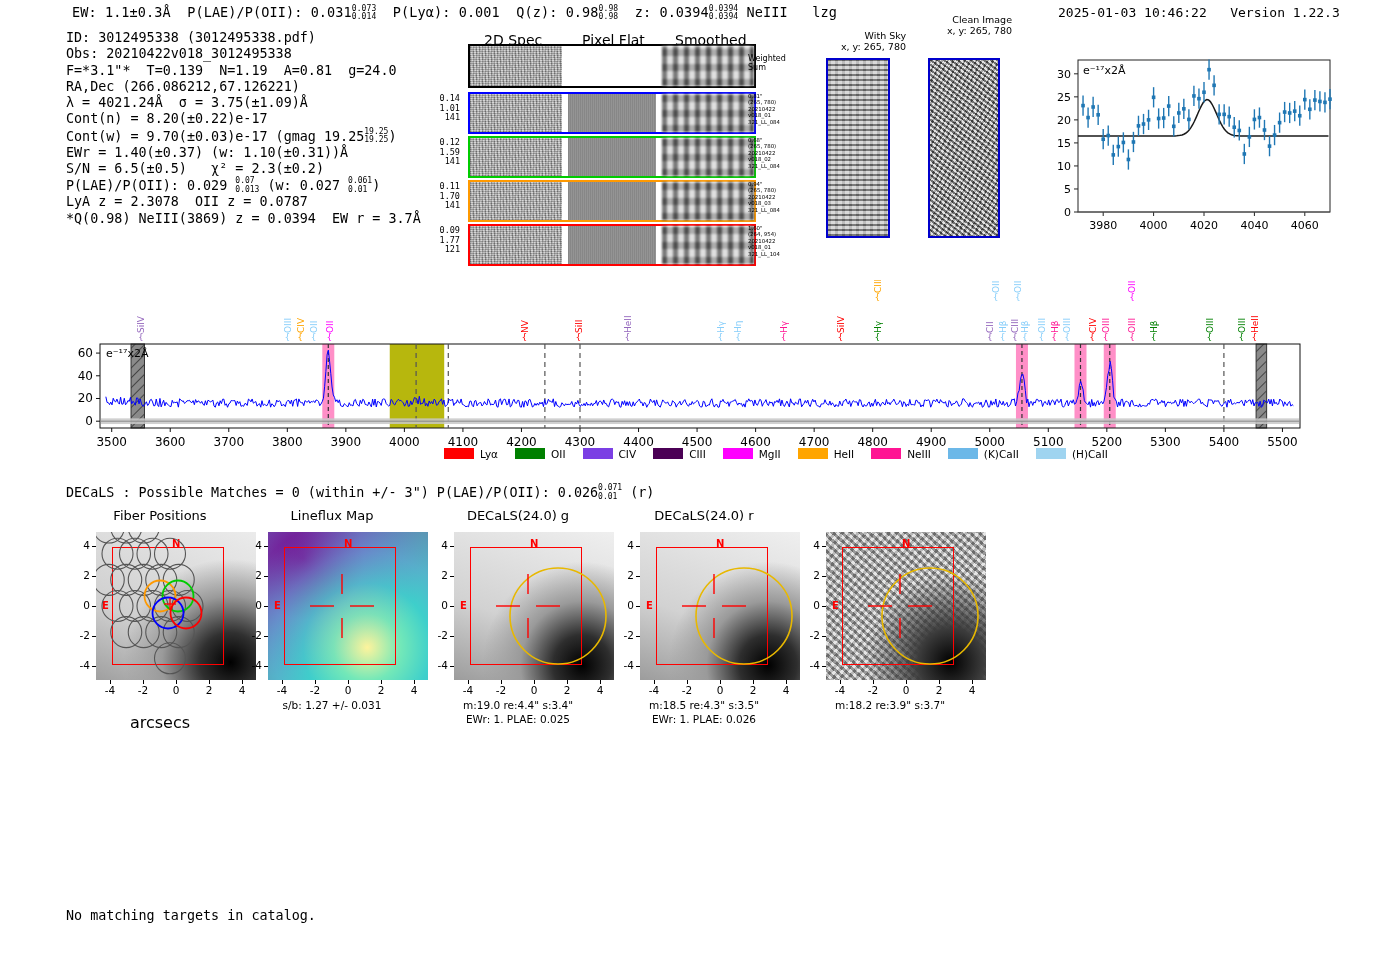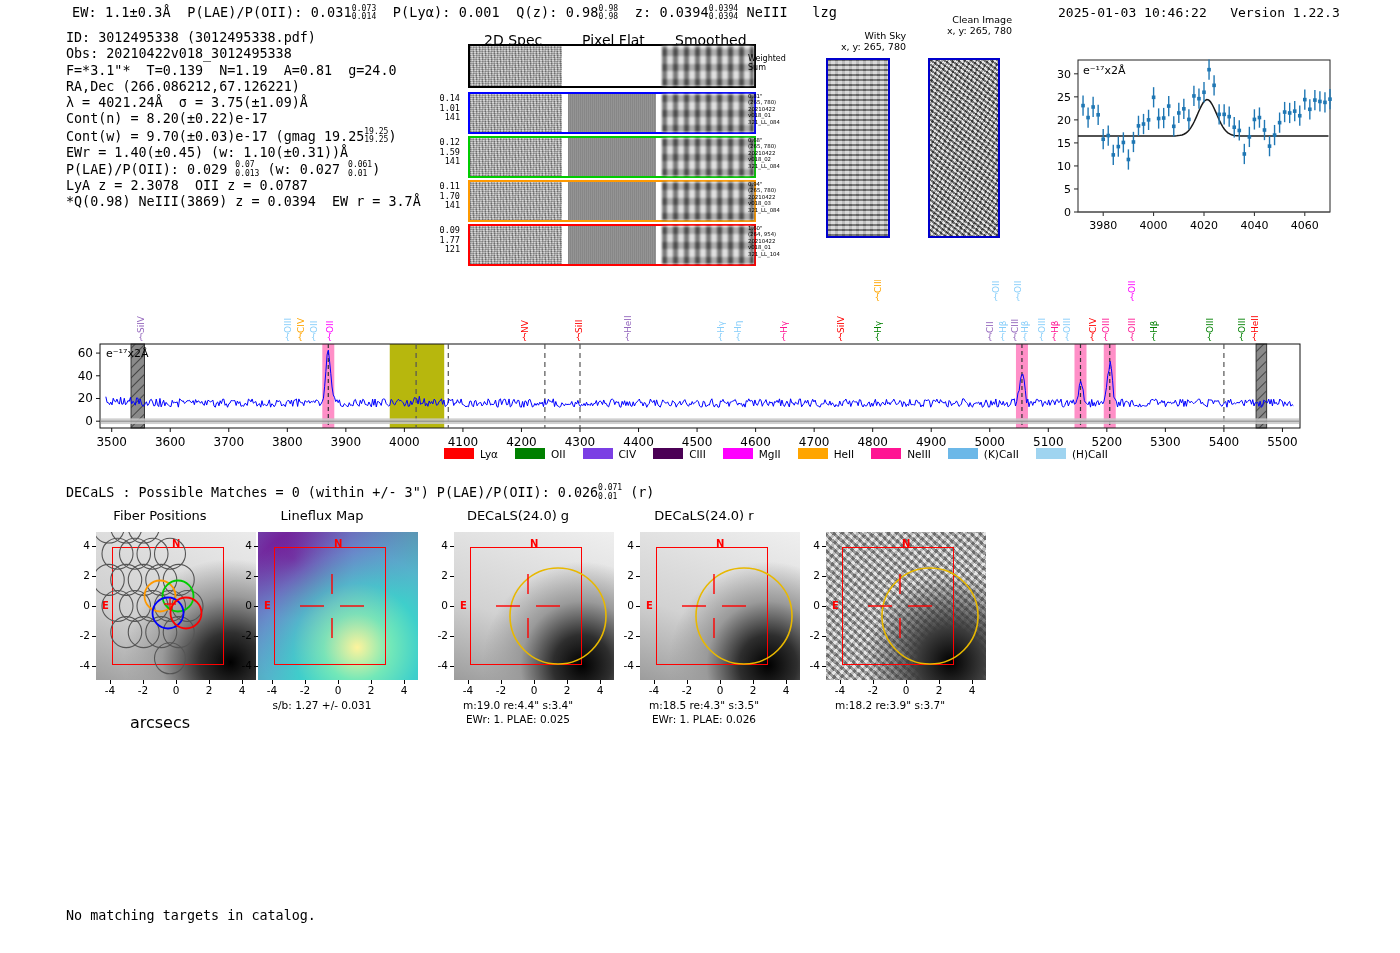--- a/index.html
+++ b/index.html
@@ -92,21 +92,22 @@
 </div>
 
 <div class="abs mono" id="info">
   <div>ID: 3012495338 (3012495338.pdf)</div>
   <div>Obs: 20210422v018_3012495338</div>
   <div>F=*3.1"*  T=0.139  N=1.19  A=0.81  g=24.0</div>
   <div>RA,Dec (266.086212,67.126221)</div>
   <div>λ = 4021.24Å  σ = 3.75(±1.09)Å</div>
   <div>Cont(n) = 8.20(±0.22)e-17</div>
   <div><span>Cont(w) = 9.70(±0.03)e-17 (gmag 19.25</span><span class="frac"><span>19.25</span><br><span>19.25</span></span><span>)</span></div>
-  <div>EWr = 1.40(±0.45) (w: 1.10(±0.31))Å</div>
+  <div>EWr = 1.40(±0.37) (w: 1.10(±0.31))Å</div>
+  <div>S/N = 6.5(±0.5)   χ² = 2.3(±0.2)</div>
   <div><span>P(LAE)/P(OII): 0.029</span> <span class="frac"><span>0.07</span><br><span>0.013</span></span> <span>(w: 0.027</span> <span class="frac"><span>0.061</span><br><span>0.01</span></span><span>)</span></div>
   <div>LyA z = 2.3078  OII z = 0.0787</div>
   <div>*Q(0.98) NeIII(3869) z = 0.0394  EW r = 3.7Å</div>
 </div>
 
 <div class="abs sans" id="specpanel">
   <div class="colhdr" style="left:52px;top:0;">2D Spec</div>
   <div class="colhdr" style="left:150px;top:0;">Pixel Flat</div>
   <div class="colhdr" style="left:243px;top:0;">Smoothed</div>
 
@@ -547,21 +548,21 @@
       <div class="tk sans" style="left: 72px; top: 176px; width: 22px; text-align: center;">-2</div>
       <div class="tkmv" style="left: 83px; top: 172px;"></div>
       <div class="tk sans" style="left: 105px; top: 176px; width: 22px; text-align: center;">0</div>
       <div class="tkmv" style="left: 116px; top: 172px;"></div>
       <div class="tk sans" style="left: 138px; top: 176px; width: 22px; text-align: center;">2</div>
       <div class="tkmv" style="left: 149px; top: 172px;"></div>
       <div class="tk sans" style="left: 171px; top: 176px; width: 22px; text-align: center;">4</div>
       <div class="tkmv" style="left: 182px; top: 172px;"></div>
       <div class="cutcap sans" style="top: 208px; font-size: 16px;">arcsecs</div>
     </div>
-    <div class="cut" style="left: 222px; top: 508px; width: 200px; height: 200px; text-decoration: underline;">
+    <div class="cut" style="left: 232px; top: 508px; width: 200px; height: 200px; text-decoration: underline;">
       <div class="cuttitle sans" style="left: 0px; top: 0px;">Lineflux Map</div>
       <div class="cutimg" style="background: radial-gradient(circle at 62% 78%, rgb(253, 231, 37) 0%, rgb(94, 201, 98) 22%, rgb(33, 145, 140) 42%, rgb(59, 82, 139) 62%, rgb(68, 1, 84) 88%), radial-gradient(circle at 22% 18%, rgb(68, 1, 84) 0%, rgb(59, 82, 139) 35%, rgb(33, 145, 140) 70%); background-blend-mode: screen;">
         <div class="redbox" style="left: 16px; top: 14.8px; width: 112px; height: 118.4px;"></div>
         <div class="NE sans" style="left: 76px; top: 6px;">N</div>
         <div class="NE sans" style="left: 6px; top: 68px;">E</div>
         <svg width="160" height="148" style="position: absolute; left: 0px; top: 0px;">
           <line x1="42" y1="74" x2="66" y2="74" stroke="#ff0000" stroke-width="1.4"></line>
           <line x1="82" y1="74" x2="106" y2="74" stroke="#ff0000" stroke-width="1.4"></line>
           <line x1="74" y1="42" x2="74" y2="62" stroke="#ff0000" stroke-width="1.4"></line>
           <line x1="74" y1="86" x2="74" y2="106" stroke="#ff0000" stroke-width="1.4"></line>

